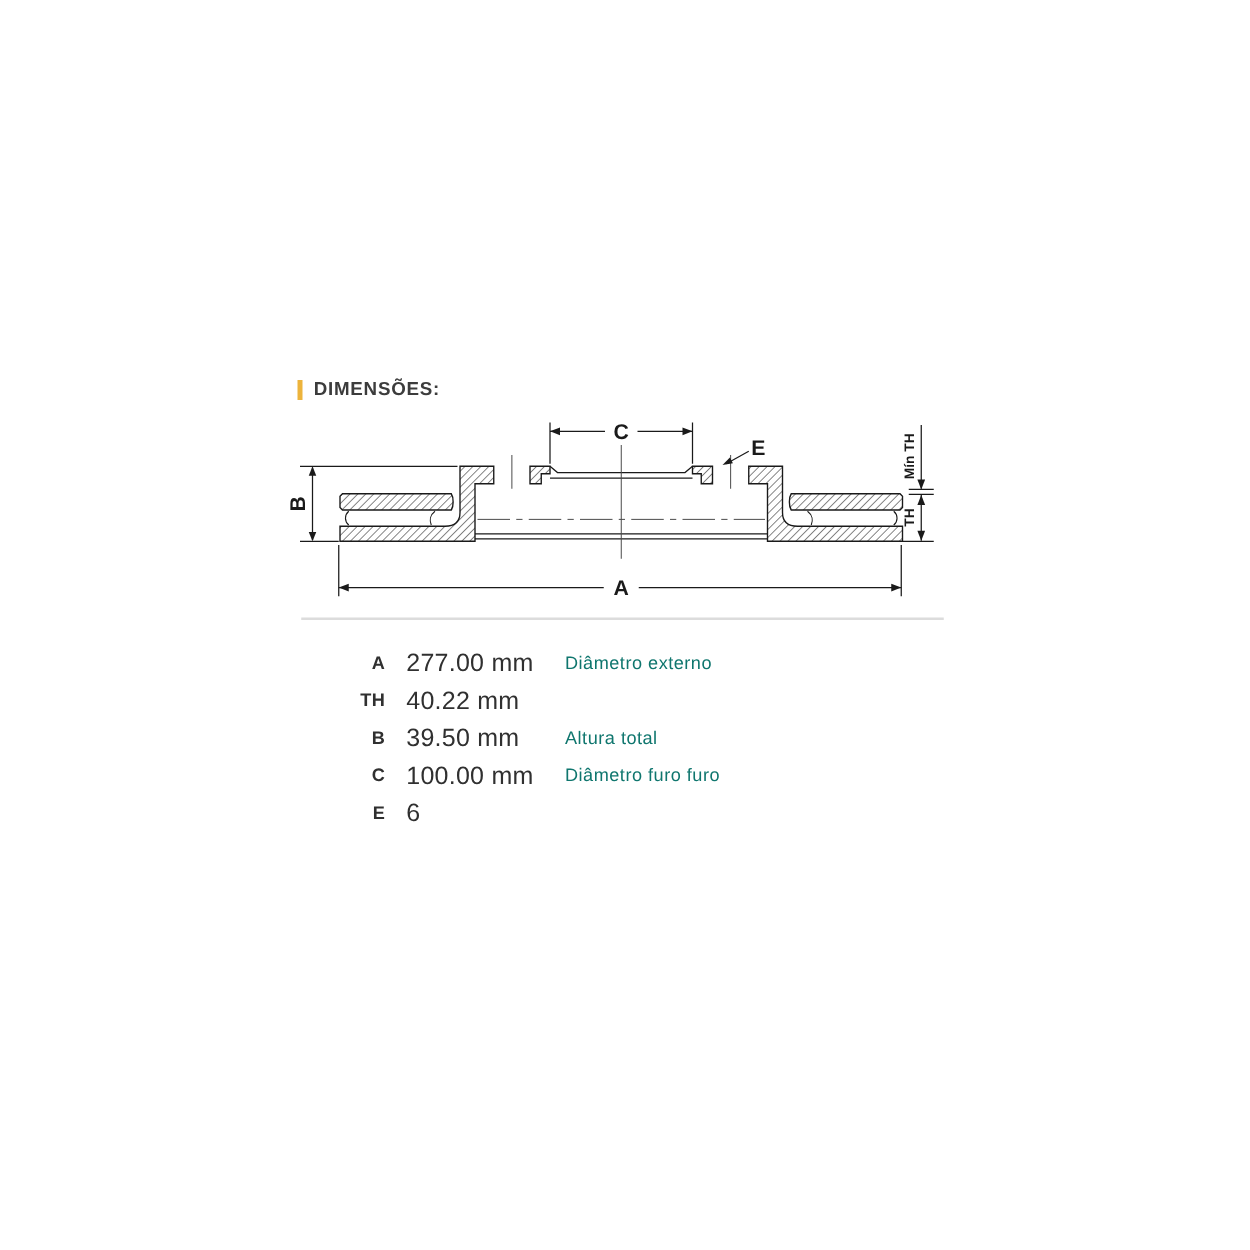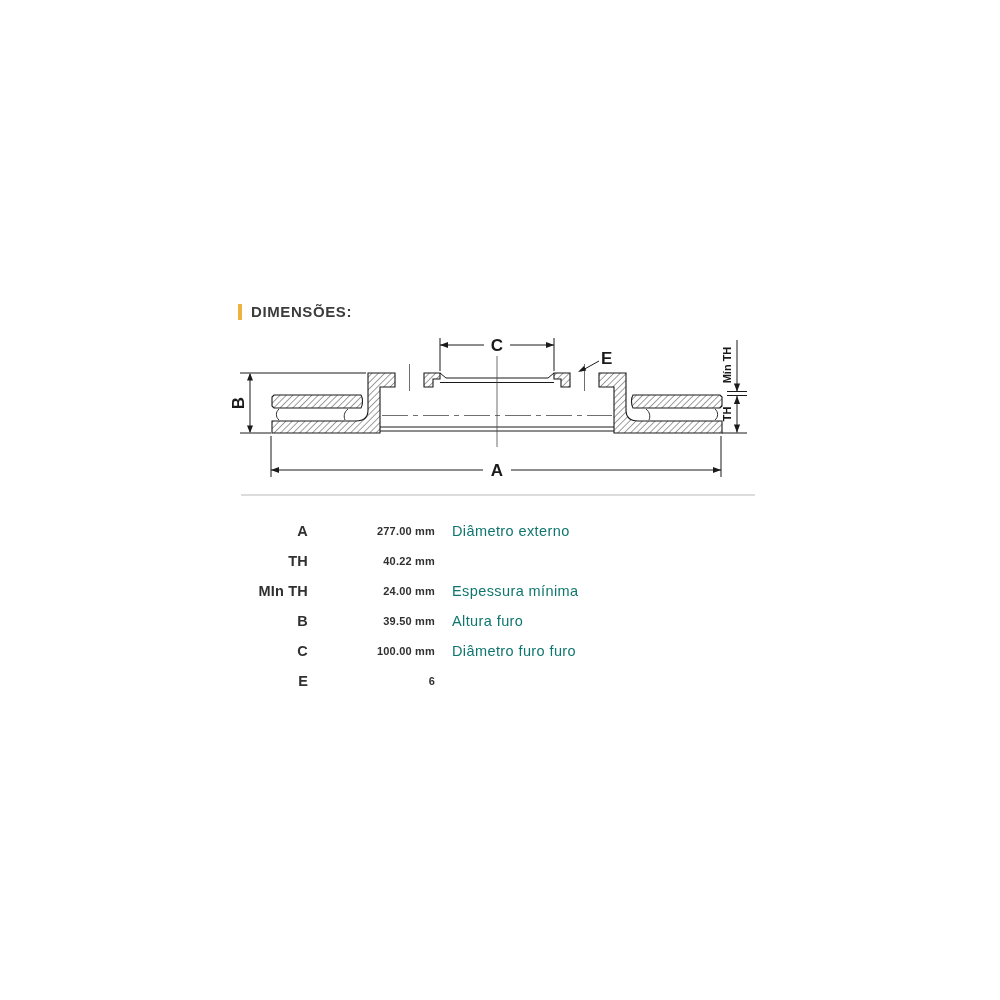--- a/index.html
+++ b/index.html
@@ -13,21 +13,21 @@
   .diagram{position:absolute;left:230px;top:330px;width:530px;height:160px;}
   .diagram text{font-family:"Liberation Sans",sans-serif;fill:#1a1a1a;}
   .dimlabel{font-size:17px;font-weight:700;}
   .dimlabel-sm{font-size:11px;font-weight:700;}
 
   .separator{position:absolute;left:241px;top:494px;width:514px;height:2px;background:#dcdcdc;}
 
   .dim-table{position:absolute;left:240px;top:516px;width:517px;}
   .dim-row{display:grid;grid-template-columns:68px 110px 1fr;column-gap:17px;height:30px;align-items:center;}
   .dim-code{font-size:14.5px;font-weight:700;color:#303030;text-align:right;letter-spacing:0.2px;}
-  .dim-value{font-size:11px;font-weight:700;color:#303030;letter-spacing:0.2px;text-align:right;}
+  .dim-value{font-size:20px;font-weight:400;color:#303030;letter-spacing:0.2px;}
   .dim-desc{font-size:14.5px;font-weight:400;color:#0f766e;letter-spacing:0.4px;}
 </style>
 </head>
 <body>
 
 <div class="page">
 
   <div class="title-row">
     <span class="accent-bar"></span>
     <h2 class="title">DIMENSÕES:</h2>
@@ -128,28 +128,23 @@
     <div class="dim-row">
       <span class="dim-code">A</span>
       <span class="dim-value">277.00 mm</span>
       <span class="dim-desc">Diâmetro externo</span>
     </div>
     <div class="dim-row">
       <span class="dim-code">TH</span>
       <span class="dim-value">40.22 mm</span>
     </div>
     <div class="dim-row">
-      <span class="dim-code">MIn TH</span>
-      <span class="dim-value">24.00 mm</span>
-      <span class="dim-desc">Espessura mínima</span>
-    </div>
-    <div class="dim-row">
       <span class="dim-code">B</span>
       <span class="dim-value">39.50 mm</span>
-      <span class="dim-desc">Altura furo</span>
+      <span class="dim-desc">Altura total</span>
     </div>
     <div class="dim-row">
       <span class="dim-code">C</span>
       <span class="dim-value">100.00 mm</span>
       <span class="dim-desc">Diâmetro furo furo</span>
     </div>
     <div class="dim-row">
       <span class="dim-code">E</span>
       <span class="dim-value">6</span>
     </div>

